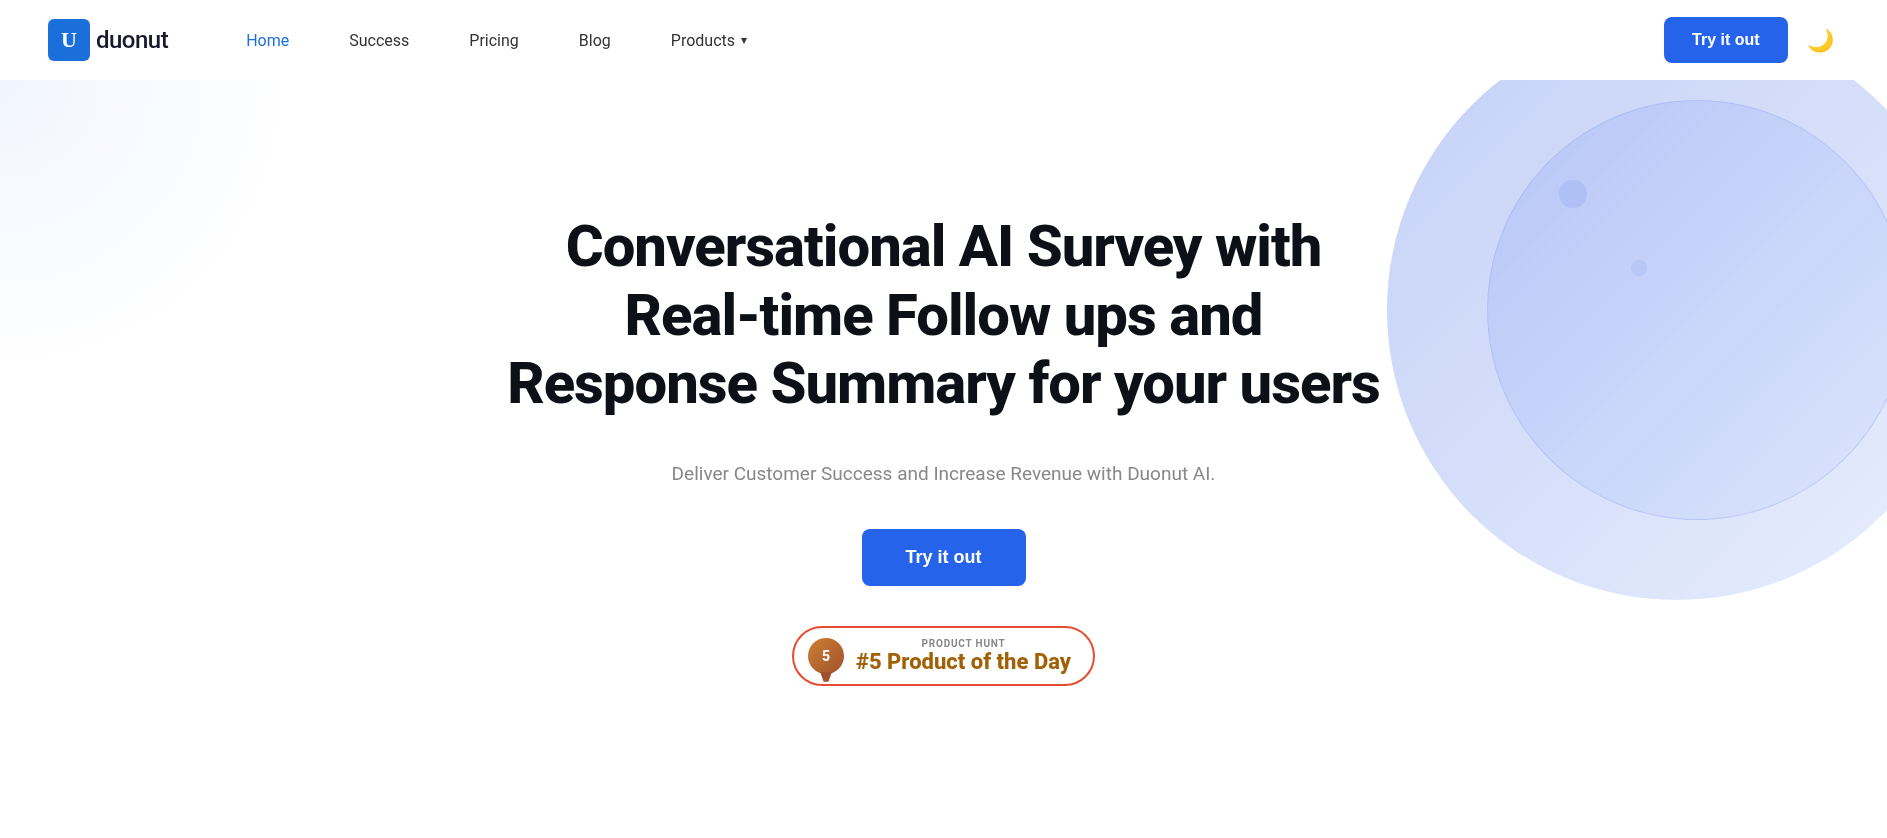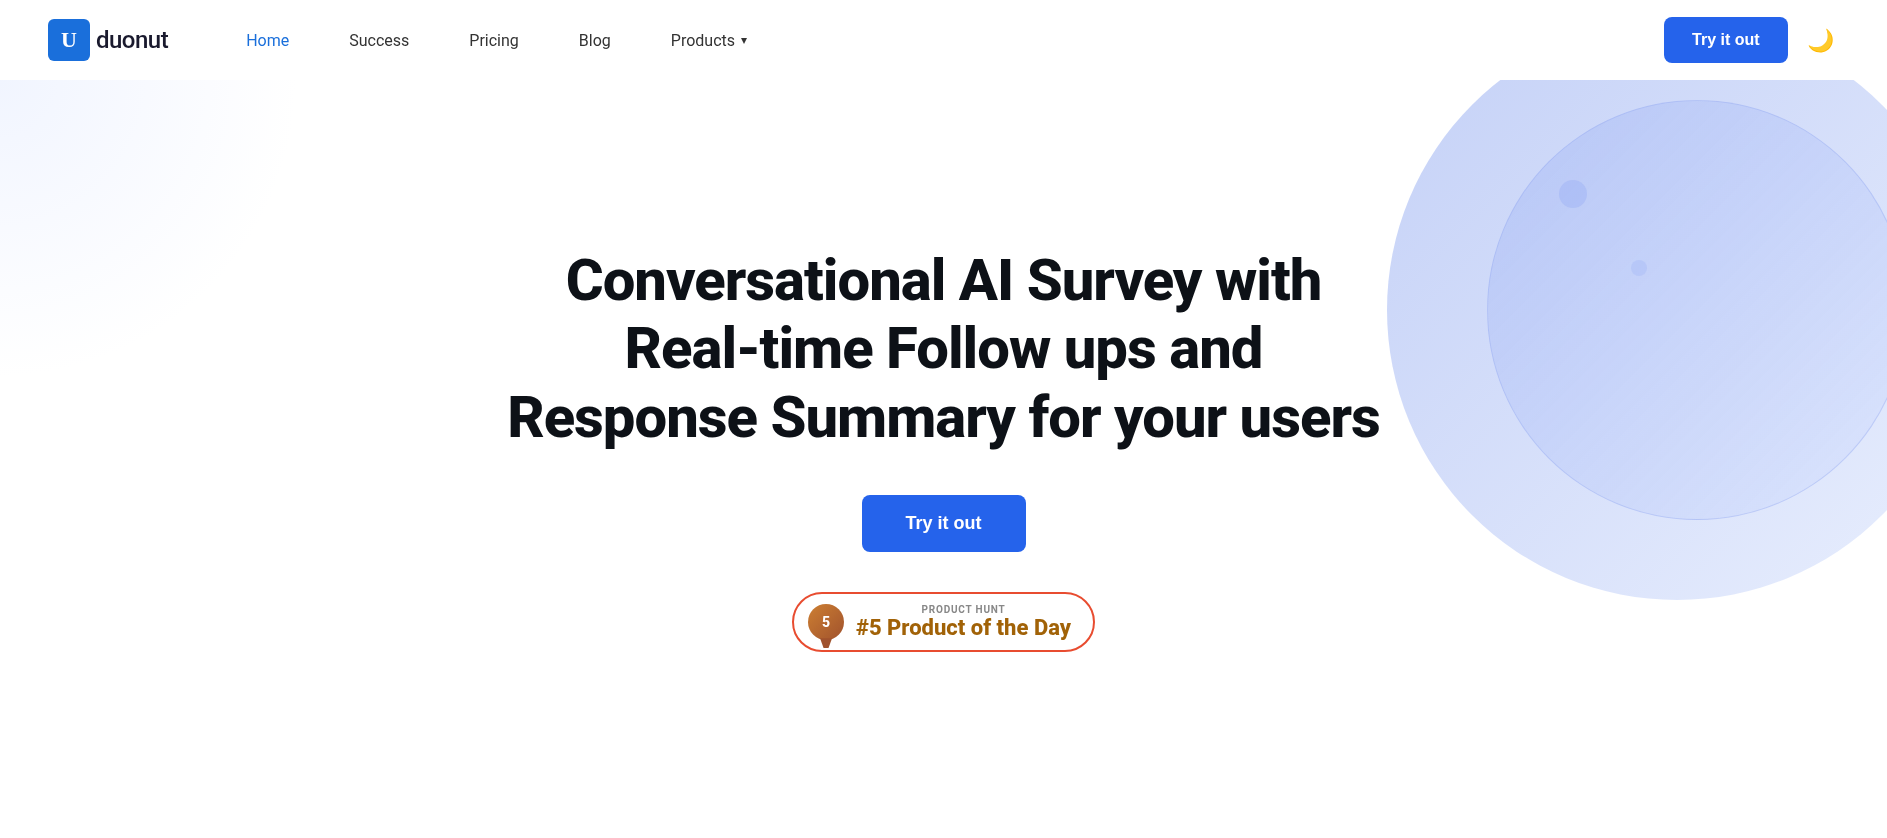--- a/index.html
+++ b/index.html
@@ -311,20 +311,21 @@
   <div class="bg-left"></div>
   <div class="bg-circles">
     <div class="circle-outer"></div>
     <div class="circle-inner"></div>
     <div class="circle-small"></div>
     <div class="circle-tiny"></div>
   </div>
 
   <div class="hero-content">
     <h1 class="hero-title">Conversational AI Survey with Real-time Follow ups and Response Summary for your users</h1>
+    <p class="hero-subtitle">Deliver Customer Success and Increase Revenue with Duonut AI.</p>
     <div>
       <button class="btn-hero">Try it out</button>
     </div>
     <div>
       <div class="ph-badge">
         <div class="ph-medal">5</div>
         <div class="ph-text">
           <span class="ph-label">PRODUCT HUNT</span>
           <span class="ph-rank">#5 Product of the Day</span>
         </div>

